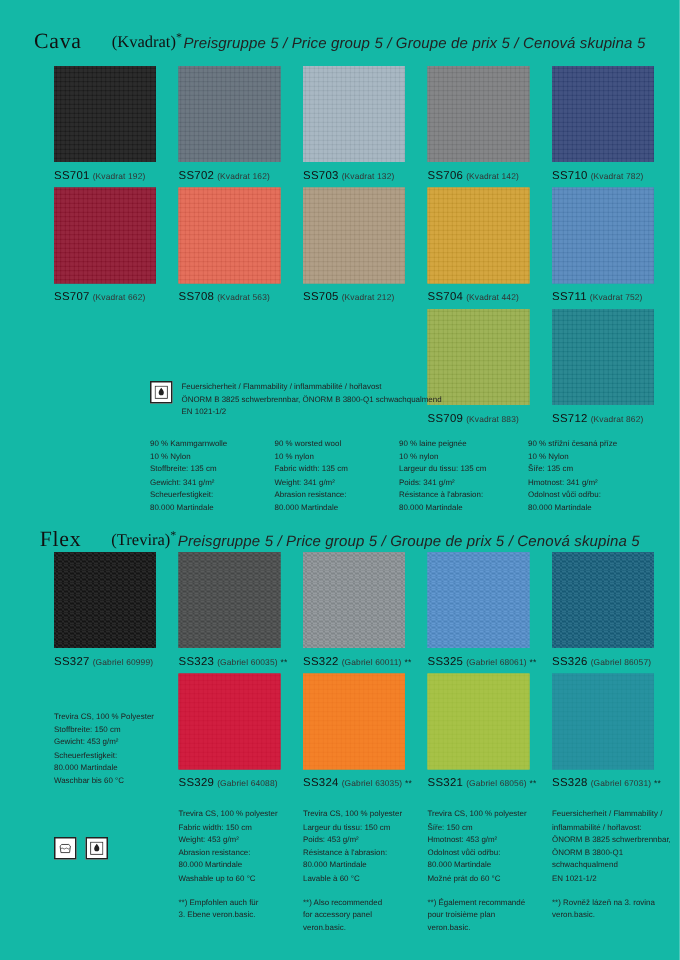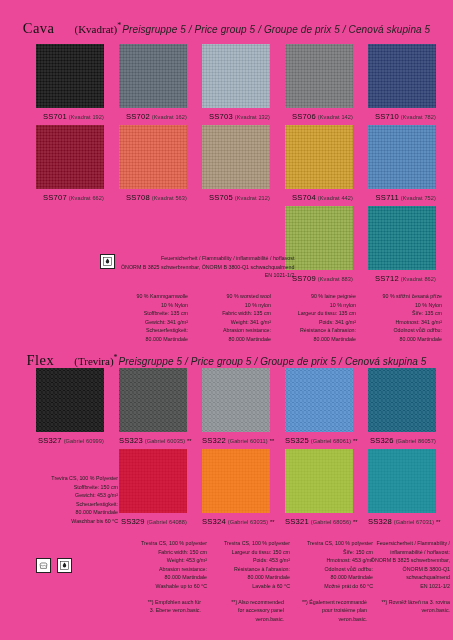--- a/index.html
+++ b/index.html
@@ -1,21 +1,21 @@
 <!DOCTYPE html>
 <html><head>
 <meta charset="utf-8">
 <style>
   html,body{margin:0;padding:0;}
   body{
     width:453px;height:640px;background:#ffffff;
     font-family:"Liberation Sans",sans-serif;color:#1a1a1a;
     overflow:hidden;position:relative;
   }
-  .page{position:absolute;inset:0;background:#ec4899;text-align:right;}
+  .page{position:absolute;inset:0;background:#14b8a6;}
 
   
   .sec-head{
     position:absolute;left:0;width:453px;
     display:flex;align-items:baseline;justify-content:center;
     white-space:nowrap;
   }
   .sec-head .brand{
     font-family:"Liberation Serif",serif;
     font-size:14.5px;letter-spacing:.5px;color:#111;

